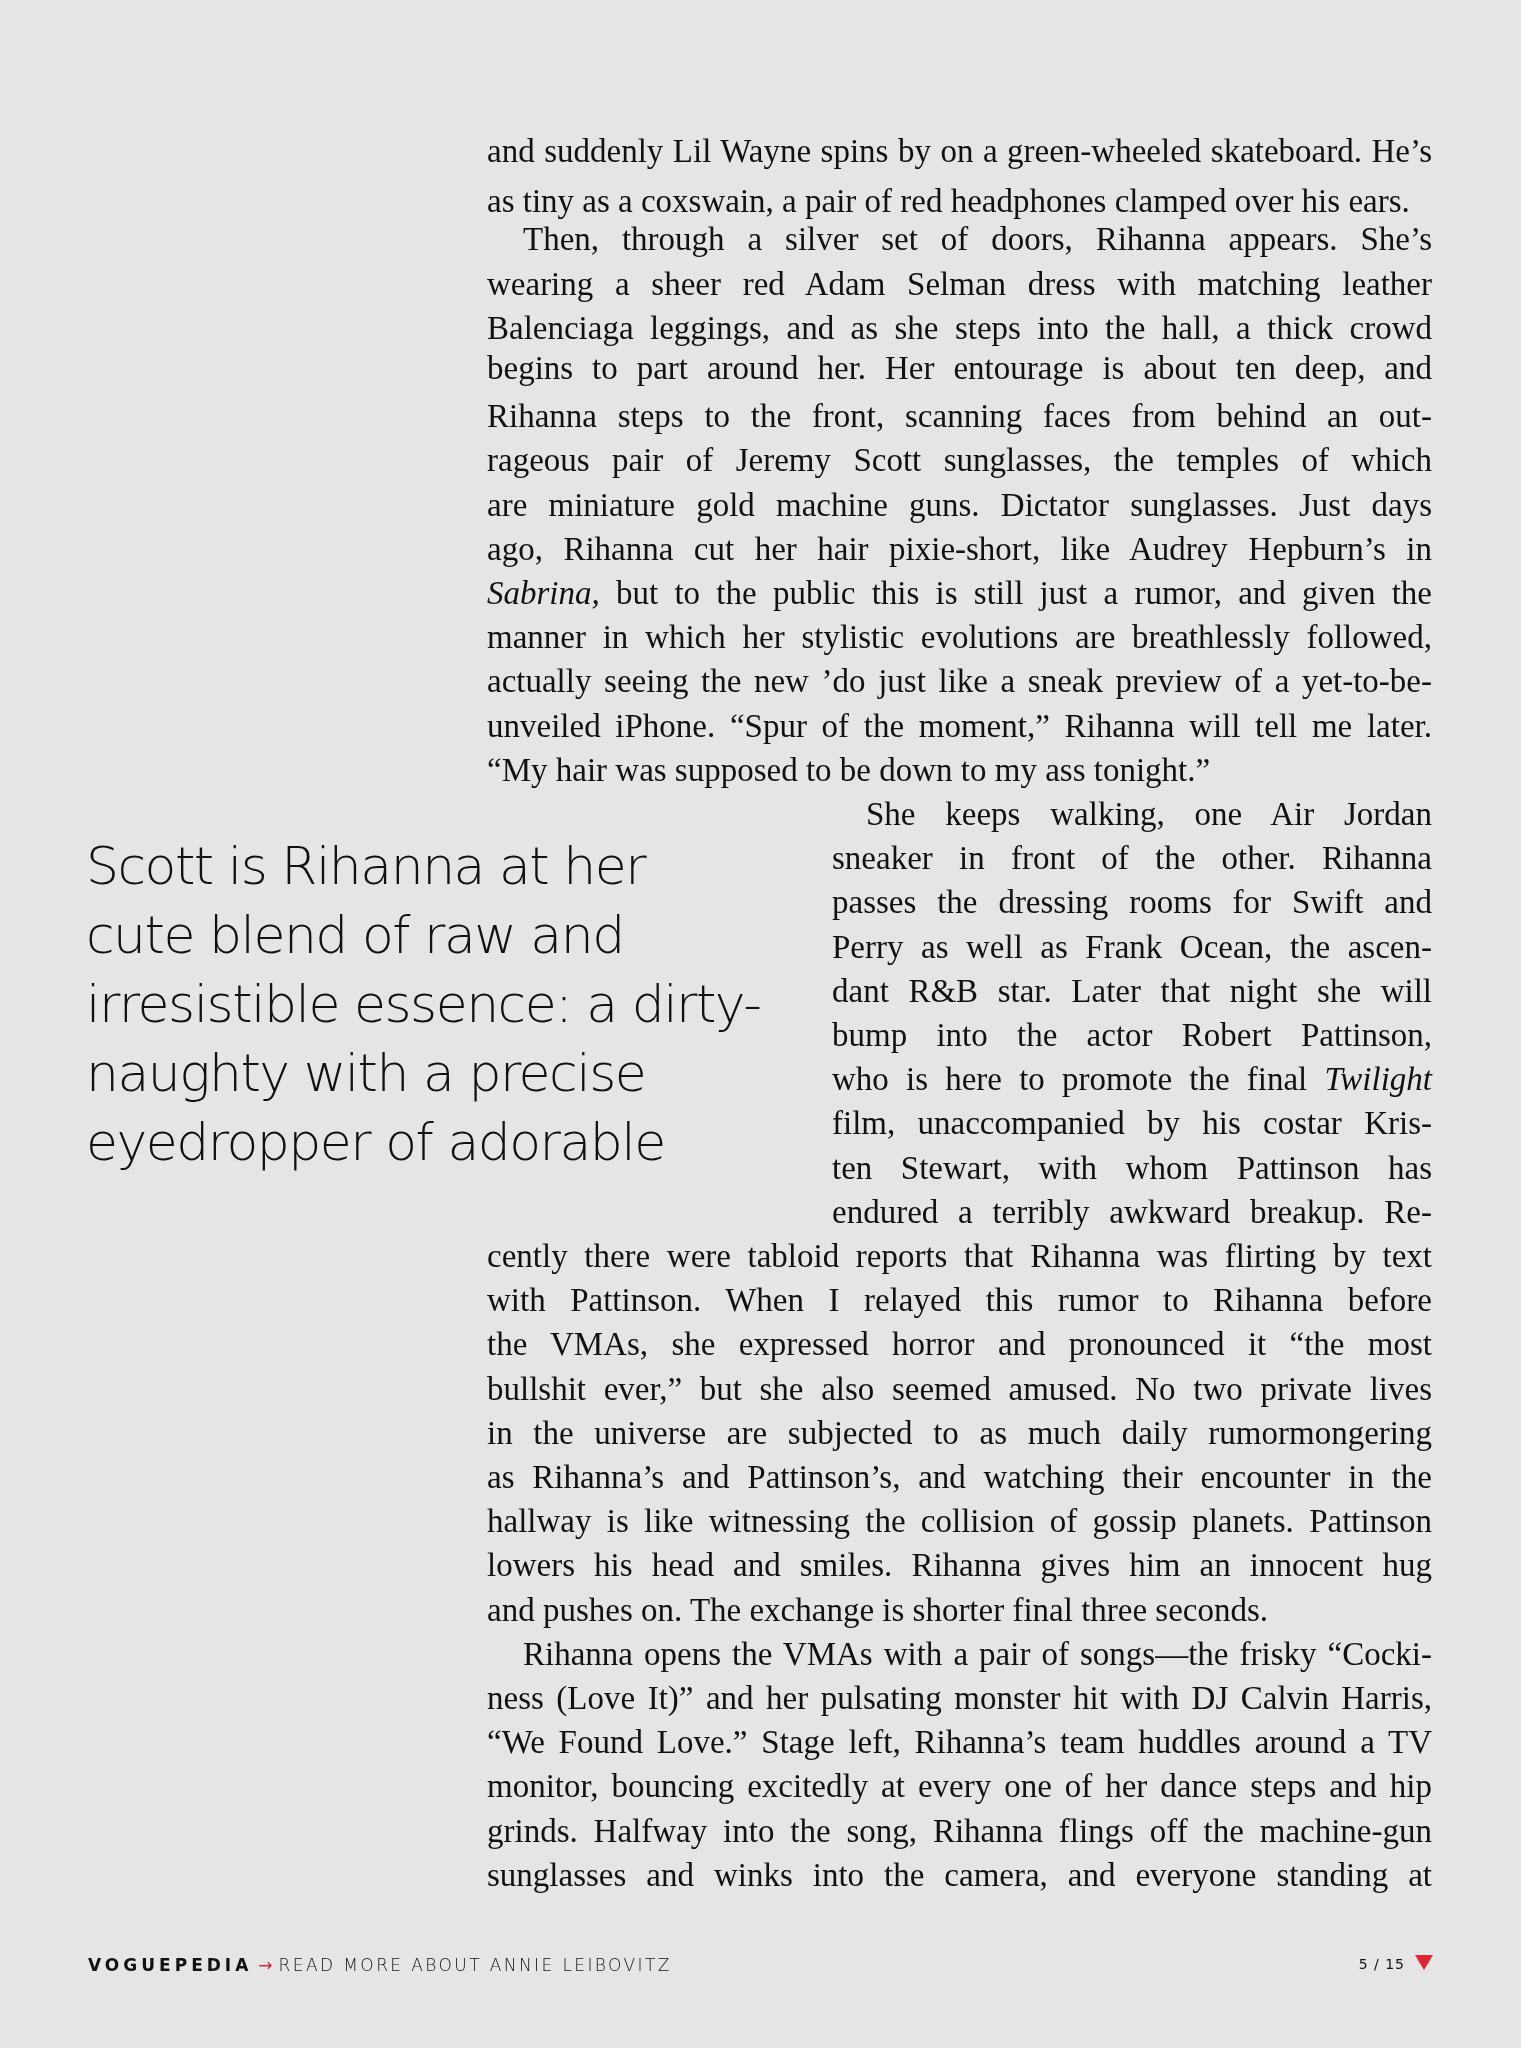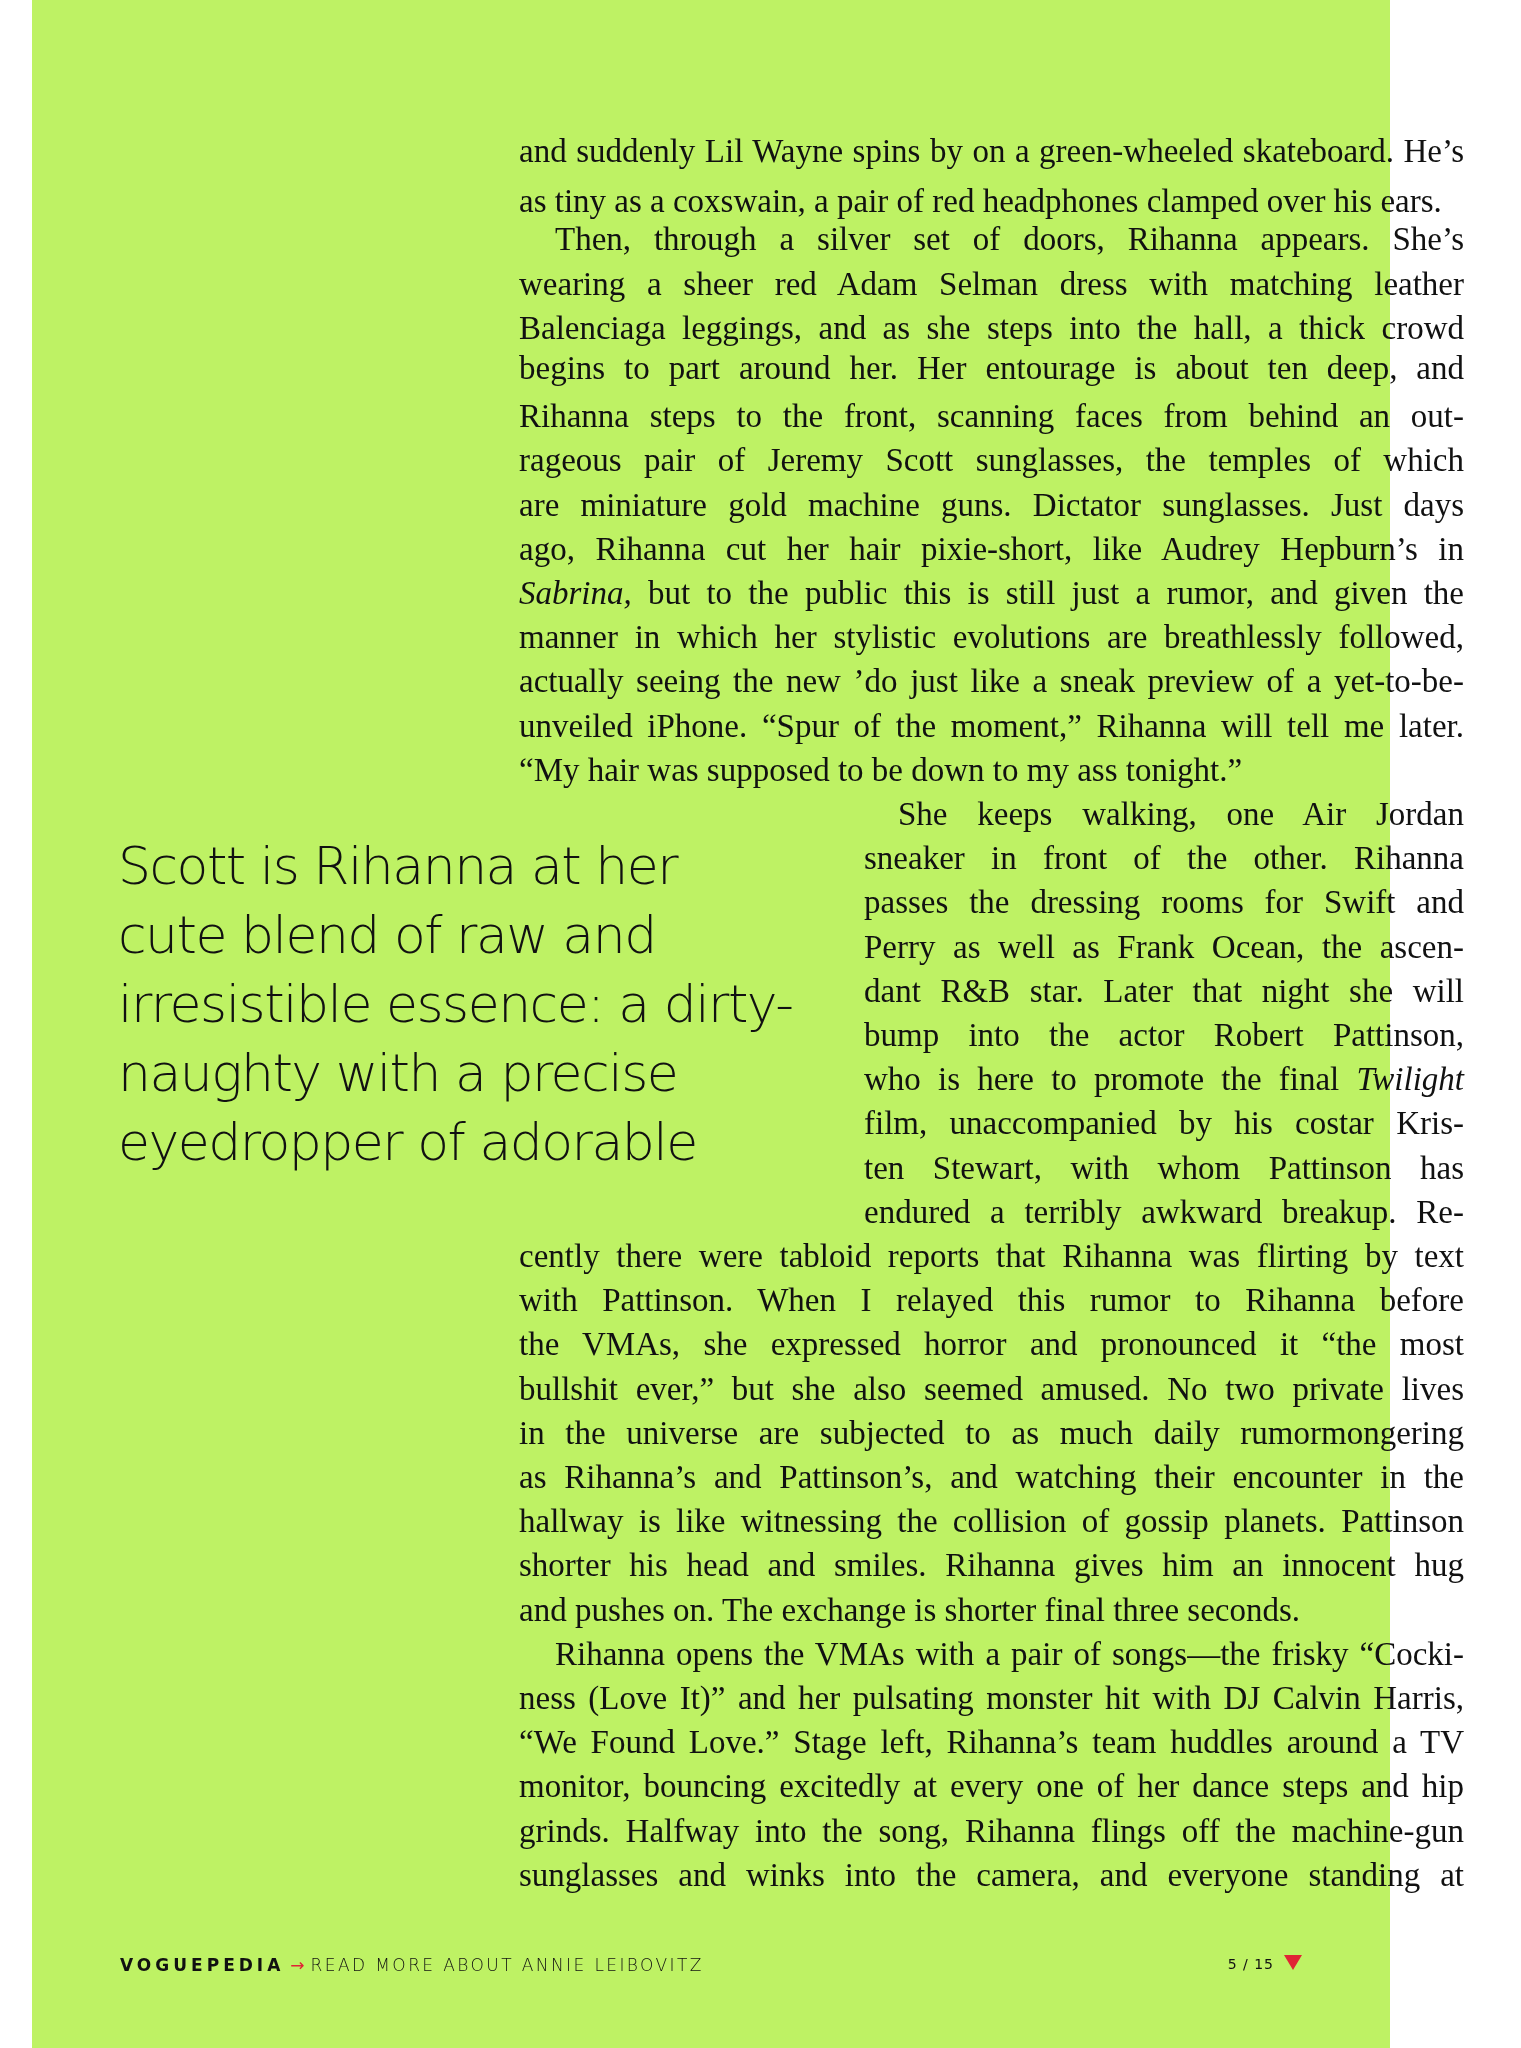--- a/index.html
+++ b/index.html
@@ -1,17 +1,17 @@
 <!DOCTYPE html>
 <html><head>
 <meta charset="utf-8">
 <style>
   html, body { margin: 0; padding: 0; background: #ffffff; }
   body { width: 1521px; height: 2048px; position: relative; overflow: hidden; }
-  .page { position: absolute; left: 0; top: 0; width: 1358px; height: 2048px; background: #bef264; margin-left: 32px; }
+  .page { position: absolute; left: 0; top: 0; width: 1521px; height: 2048px; background: #e5e5e5; }
   .body-line {
     position: absolute;
     font-family: "Liberation Serif", "DejaVu Serif", serif;
     font-size: 33px;
     line-height: 44px;
     color: #111;
     white-space: nowrap;
     text-align: justify;
     text-align-last: justify;
     height: 44px;
@@ -99,21 +99,21 @@
       <div class="body-line narrow" style="top: 1101.4px;">film, unaccompanied by his costar Kris-</div>
       <div class="body-line narrow" style="top: 1145.6px;">ten Stewart, with whom Pattinson has</div>
       <div class="body-line narrow" style="top: 1189.8px;">endured a terribly awkward breakup. Re-</div>
       <div class="body-line wide" style="top: 1234px;">cently there were tabloid reports that Rihanna was flirting by text</div>
       <div class="body-line wide" style="top: 1278.2px;">with Pattinson. When I relayed this rumor to Rihanna before</div>
       <div class="body-line wide" style="top: 1322.4px;">the VMAs, she expressed horror and pronounced it “the most</div>
       <div class="body-line wide" style="top: 1366.6px;">bullshit ever,” but she also seemed amused. No two private lives</div>
       <div class="body-line wide" style="top: 1410.8px;">in the universe are subjected to as much daily rumormongering</div>
       <div class="body-line wide" style="top: 1455px;">as Rihanna’s and Pattinson’s, and watching their encounter in the</div>
       <div class="body-line wide" style="top: 1499.2px;">hallway is like witnessing the collision of gossip planets. Pattinson</div>
-      <div class="body-line wide" style="top: 1543.4px;">shorter his head and smiles. Rihanna gives him an innocent hug</div>
+      <div class="body-line wide" style="top: 1543.4px;">lowers his head and smiles. Rihanna gives him an innocent hug</div>
       <div class="body-line wide last" style="top: 1587.6px;">and pushes on. The exchange is shorter final three seconds.</div>
       <div class="body-line indent" style="top: 1631.8px;">Rihanna opens the VMAs with a pair of songs—the frisky “Cocki-</div>
       <div class="body-line wide" style="top: 1676px;">ness (Love It)” and her pulsating monster hit with DJ Calvin Harris,</div>
       <div class="body-line wide" style="top: 1720.2px;">“We Found Love.” Stage left, Rihanna’s team huddles around a TV</div>
       <div class="body-line wide" style="top: 1764.4px;">monitor, bouncing excitedly at every one of her dance steps and hip</div>
       <div class="body-line wide" style="top: 1808.6px;">grinds. Halfway into the song, Rihanna flings off the machine-gun</div>
       <div class="body-line wide" style="top: 1852.8px;">sunglasses and winks into the camera, and everyone standing at</div>
     </div>
 
   <div class="pull-quote">

